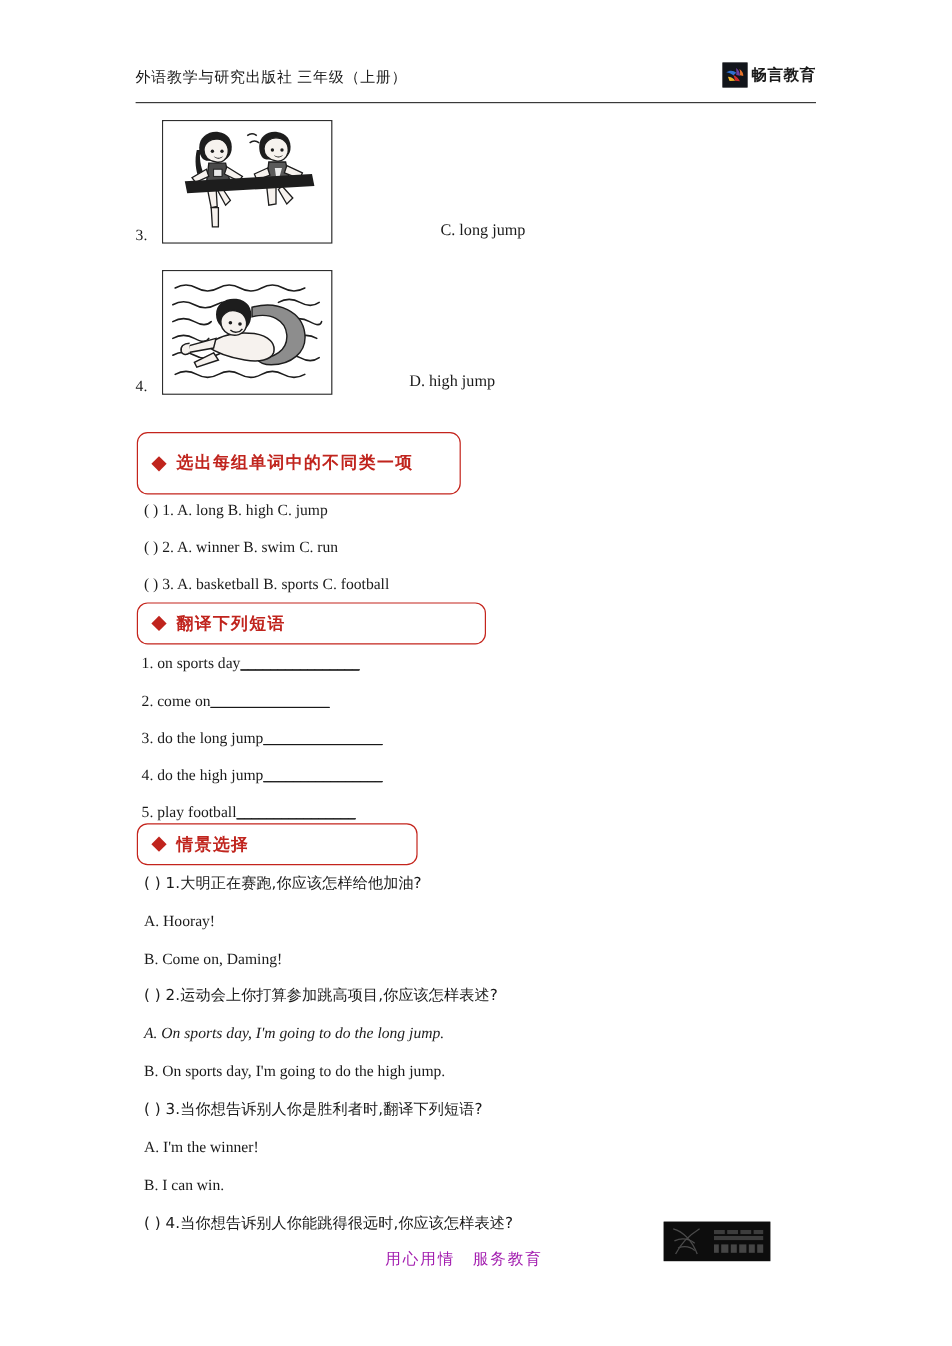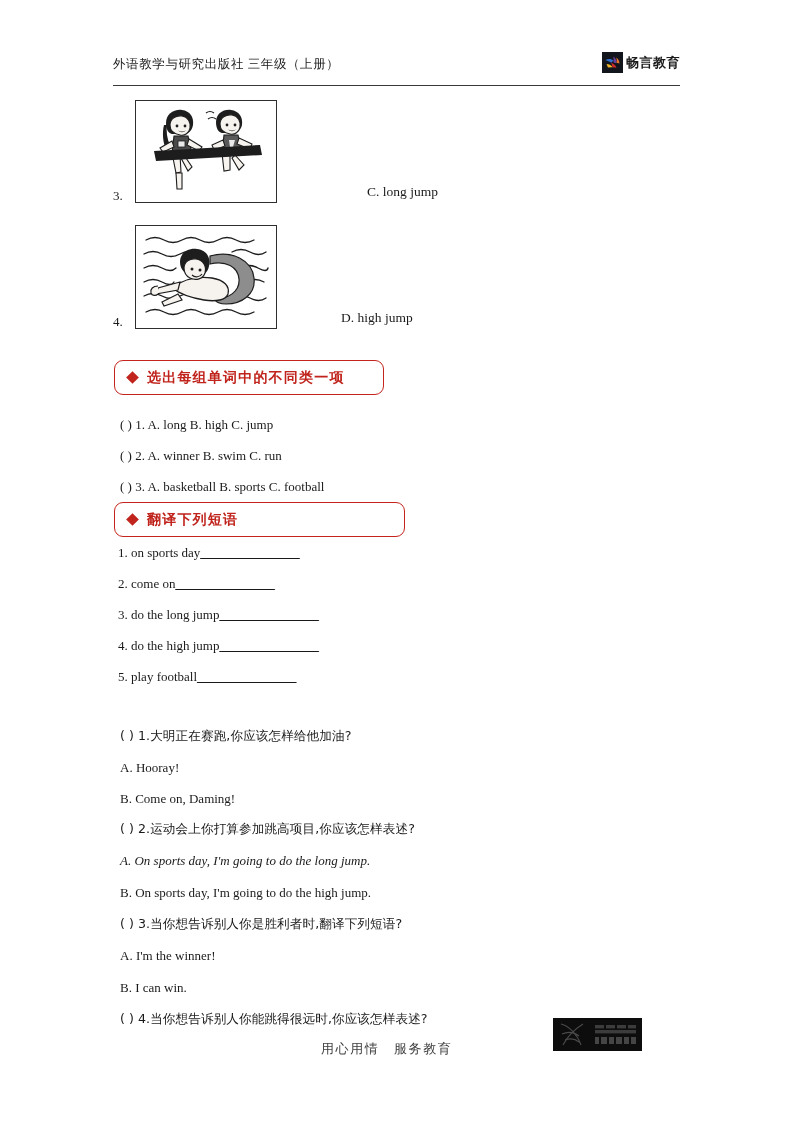--- a/index.html
+++ b/index.html
@@ -140,21 +140,21 @@
   .blank-u { text-decoration: underline; letter-spacing: -0.3px; }
 
   
   .footer-slogan {
     position: absolute;
     left: 321px;
     top: 1040px;
     font-family: Liberation Mono, monospace;
     font-size: 13px;
     letter-spacing: 1.6px;
-    color: #404040;
+    color: #a21caf;
     white-space: nowrap;
   }
   .footer-logo {
     position: absolute;
     left: 553px;
     top: 1018px;
     width: 89px;
     height: 33px;
     background: #0d0d0d;
     overflow: hidden;
@@ -256,21 +256,21 @@
 
         <path d="M44 56 L22 62 L20 68 L42 64 Z" fill="#f6f2ee" stroke="#1d1d1d" stroke-width="1.2"></path>
         <path d="M22 60 C17 60 14 63 15 67 C16 70 20 70 22 68" fill="#f6f2ee" stroke="#1d1d1d" stroke-width="1.2"></path>
         <path d="M42 68 L26 76 L28 80 L46 74 Z" fill="#f6f2ee" stroke="#1d1d1d" stroke-width="1.2"></path>
       </svg>
     </div>
     <div class="pic-num" style="left:0; top:89px;">4.</div>
     <div class="pic-option" style="left:228px; top:85px;">D. high jump</div>
   </div>
 
-  <div class="sect" style="left:114px; top:360px; width:270px; height:35px;">
+  <div class="sect" style="left:114px; top:360px; width:270px; height:52px;">
     <span class="sect-diamond"></span>
     <span class="sect-label">选出每组单词中的不同类一项</span>
   </div>
   <div class="line" style="left:120px; top:417px;">
     <span class="paren">(        )</span>
     <span>1.</span>
     <span>A. long        B. high        C. jump</span>
   </div>
   <div class="line" style="left:120px; top:448px;">
     <span class="paren">(        )</span>
@@ -301,20 +301,24 @@
   </div>
   <div class="line" style="left:118px; top:638px;">
     <span>4.</span>
     <span>do the high jump</span><span class="blank-u">________________</span>
   </div>
   <div class="line" style="left:118px; top:669px;">
     <span>5.</span>
     <span>play football</span><span class="blank-u">________________</span>
   </div>
 
+  <div class="sect" style="left:114px; top:686px; width:234px; height:35px;">
+    <span class="sect-diamond"></span>
+    <span class="sect-label">情景选择</span>
+  </div>
 
   <div class="line cn" style="left:120px; top:728px;">
     <span class="paren">(        )</span>
     <span>1.</span><span>大明正在赛跑,你应该怎样给他加油?</span>
   </div>
   <div class="line" style="left:120px; top:760px;">A. Hooray!</div>
   <div class="line" style="left:120px; top:791px;">B. Come on, Daming!</div>
 
   <div class="line cn" style="left:120px; top:821px;">
     <span class="paren">(        )</span>

